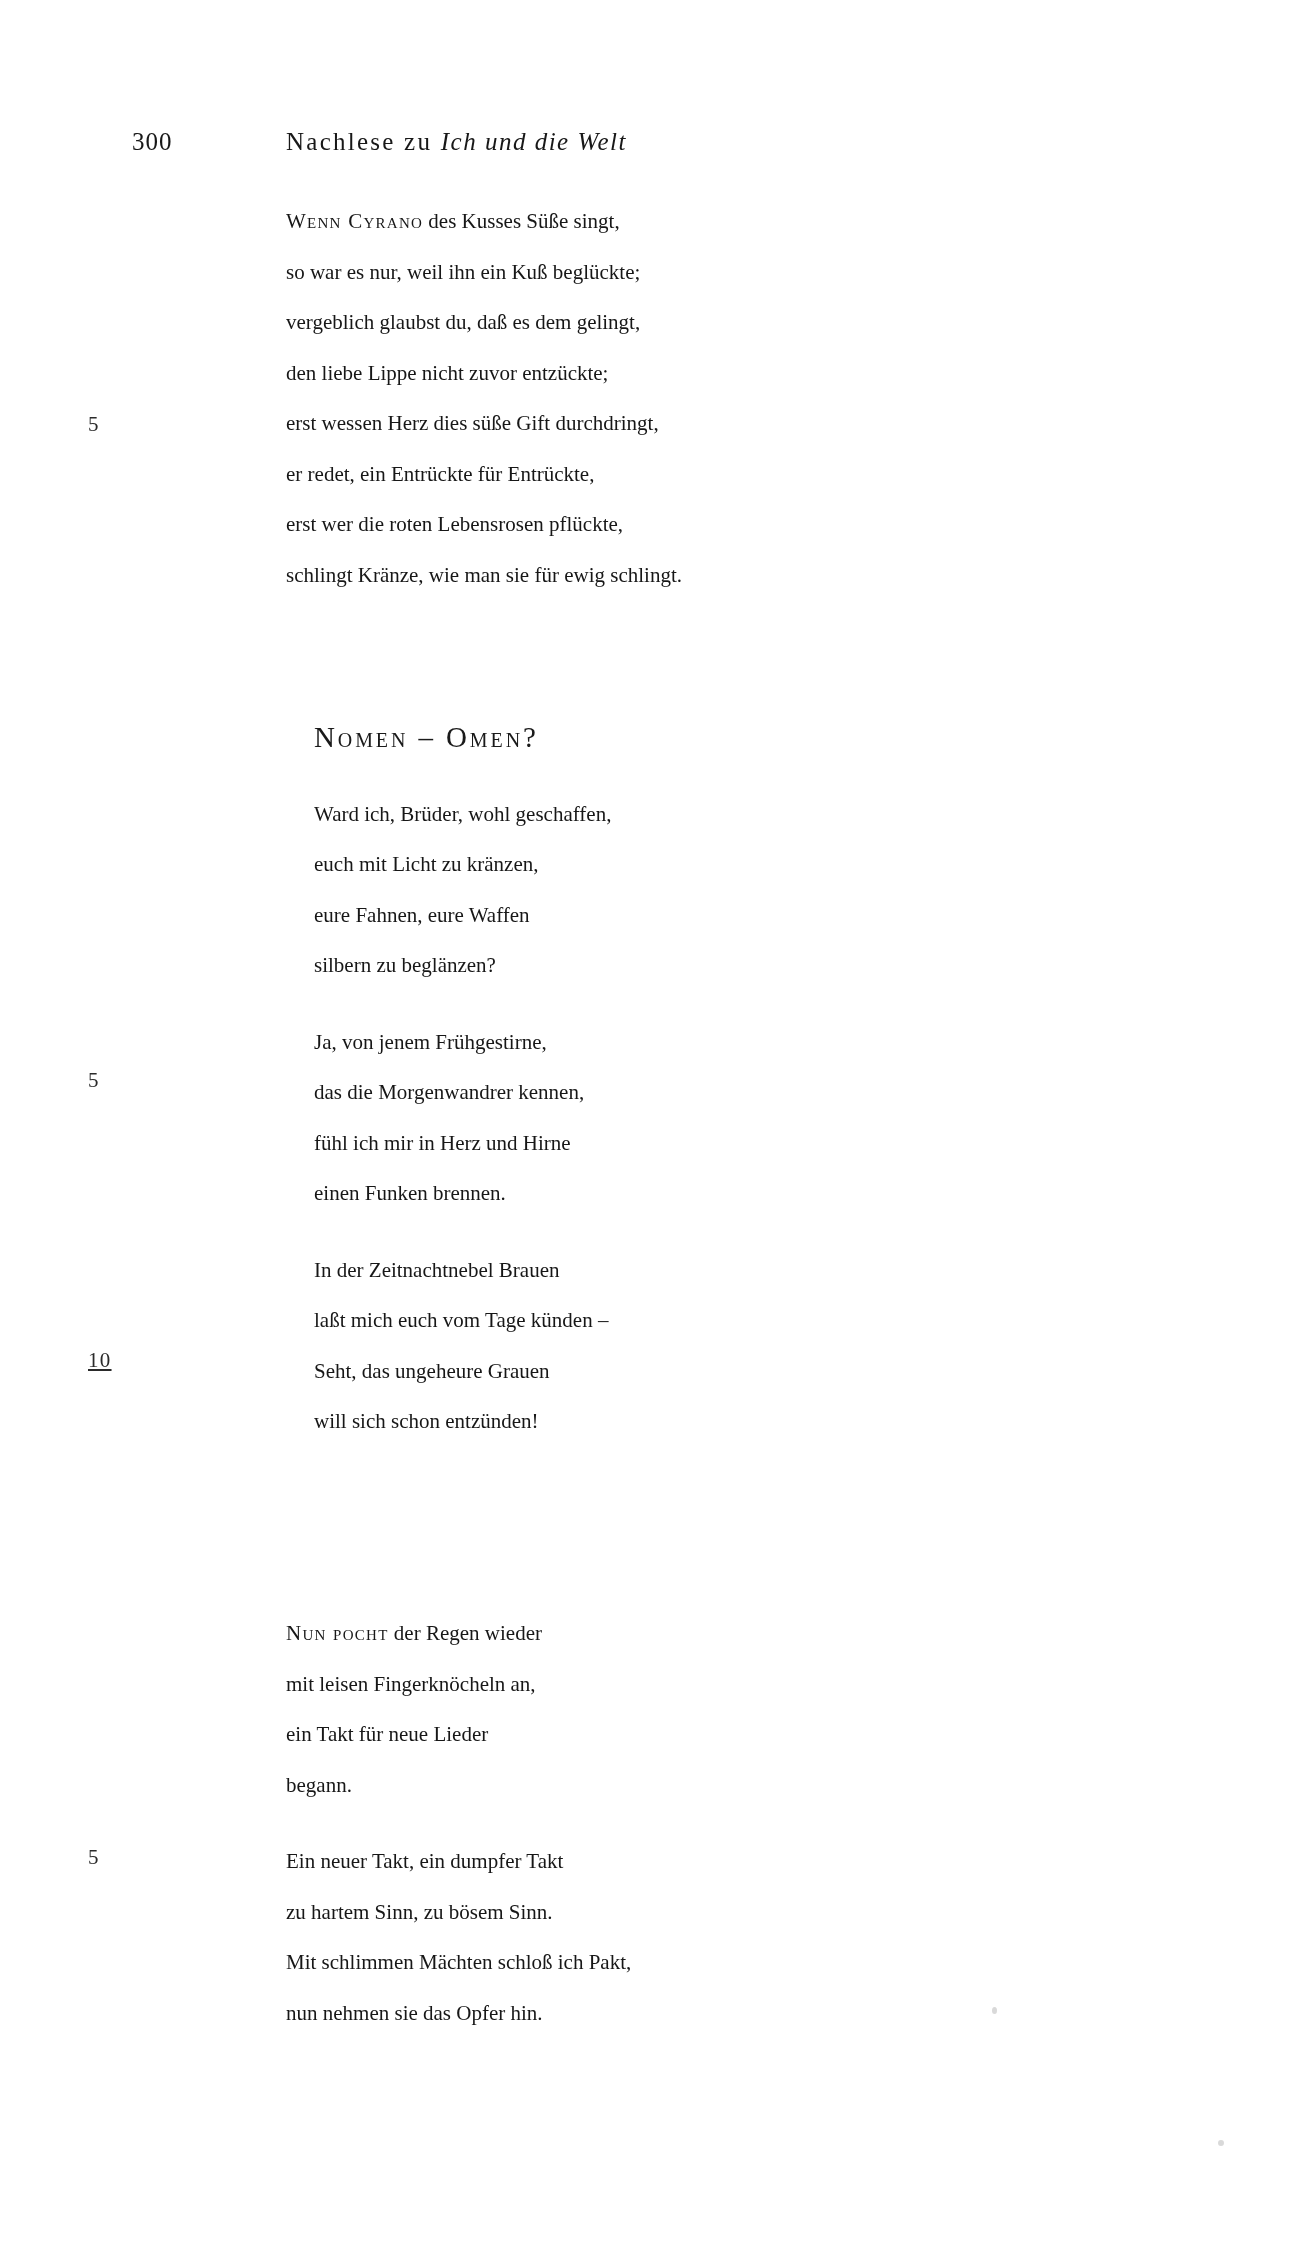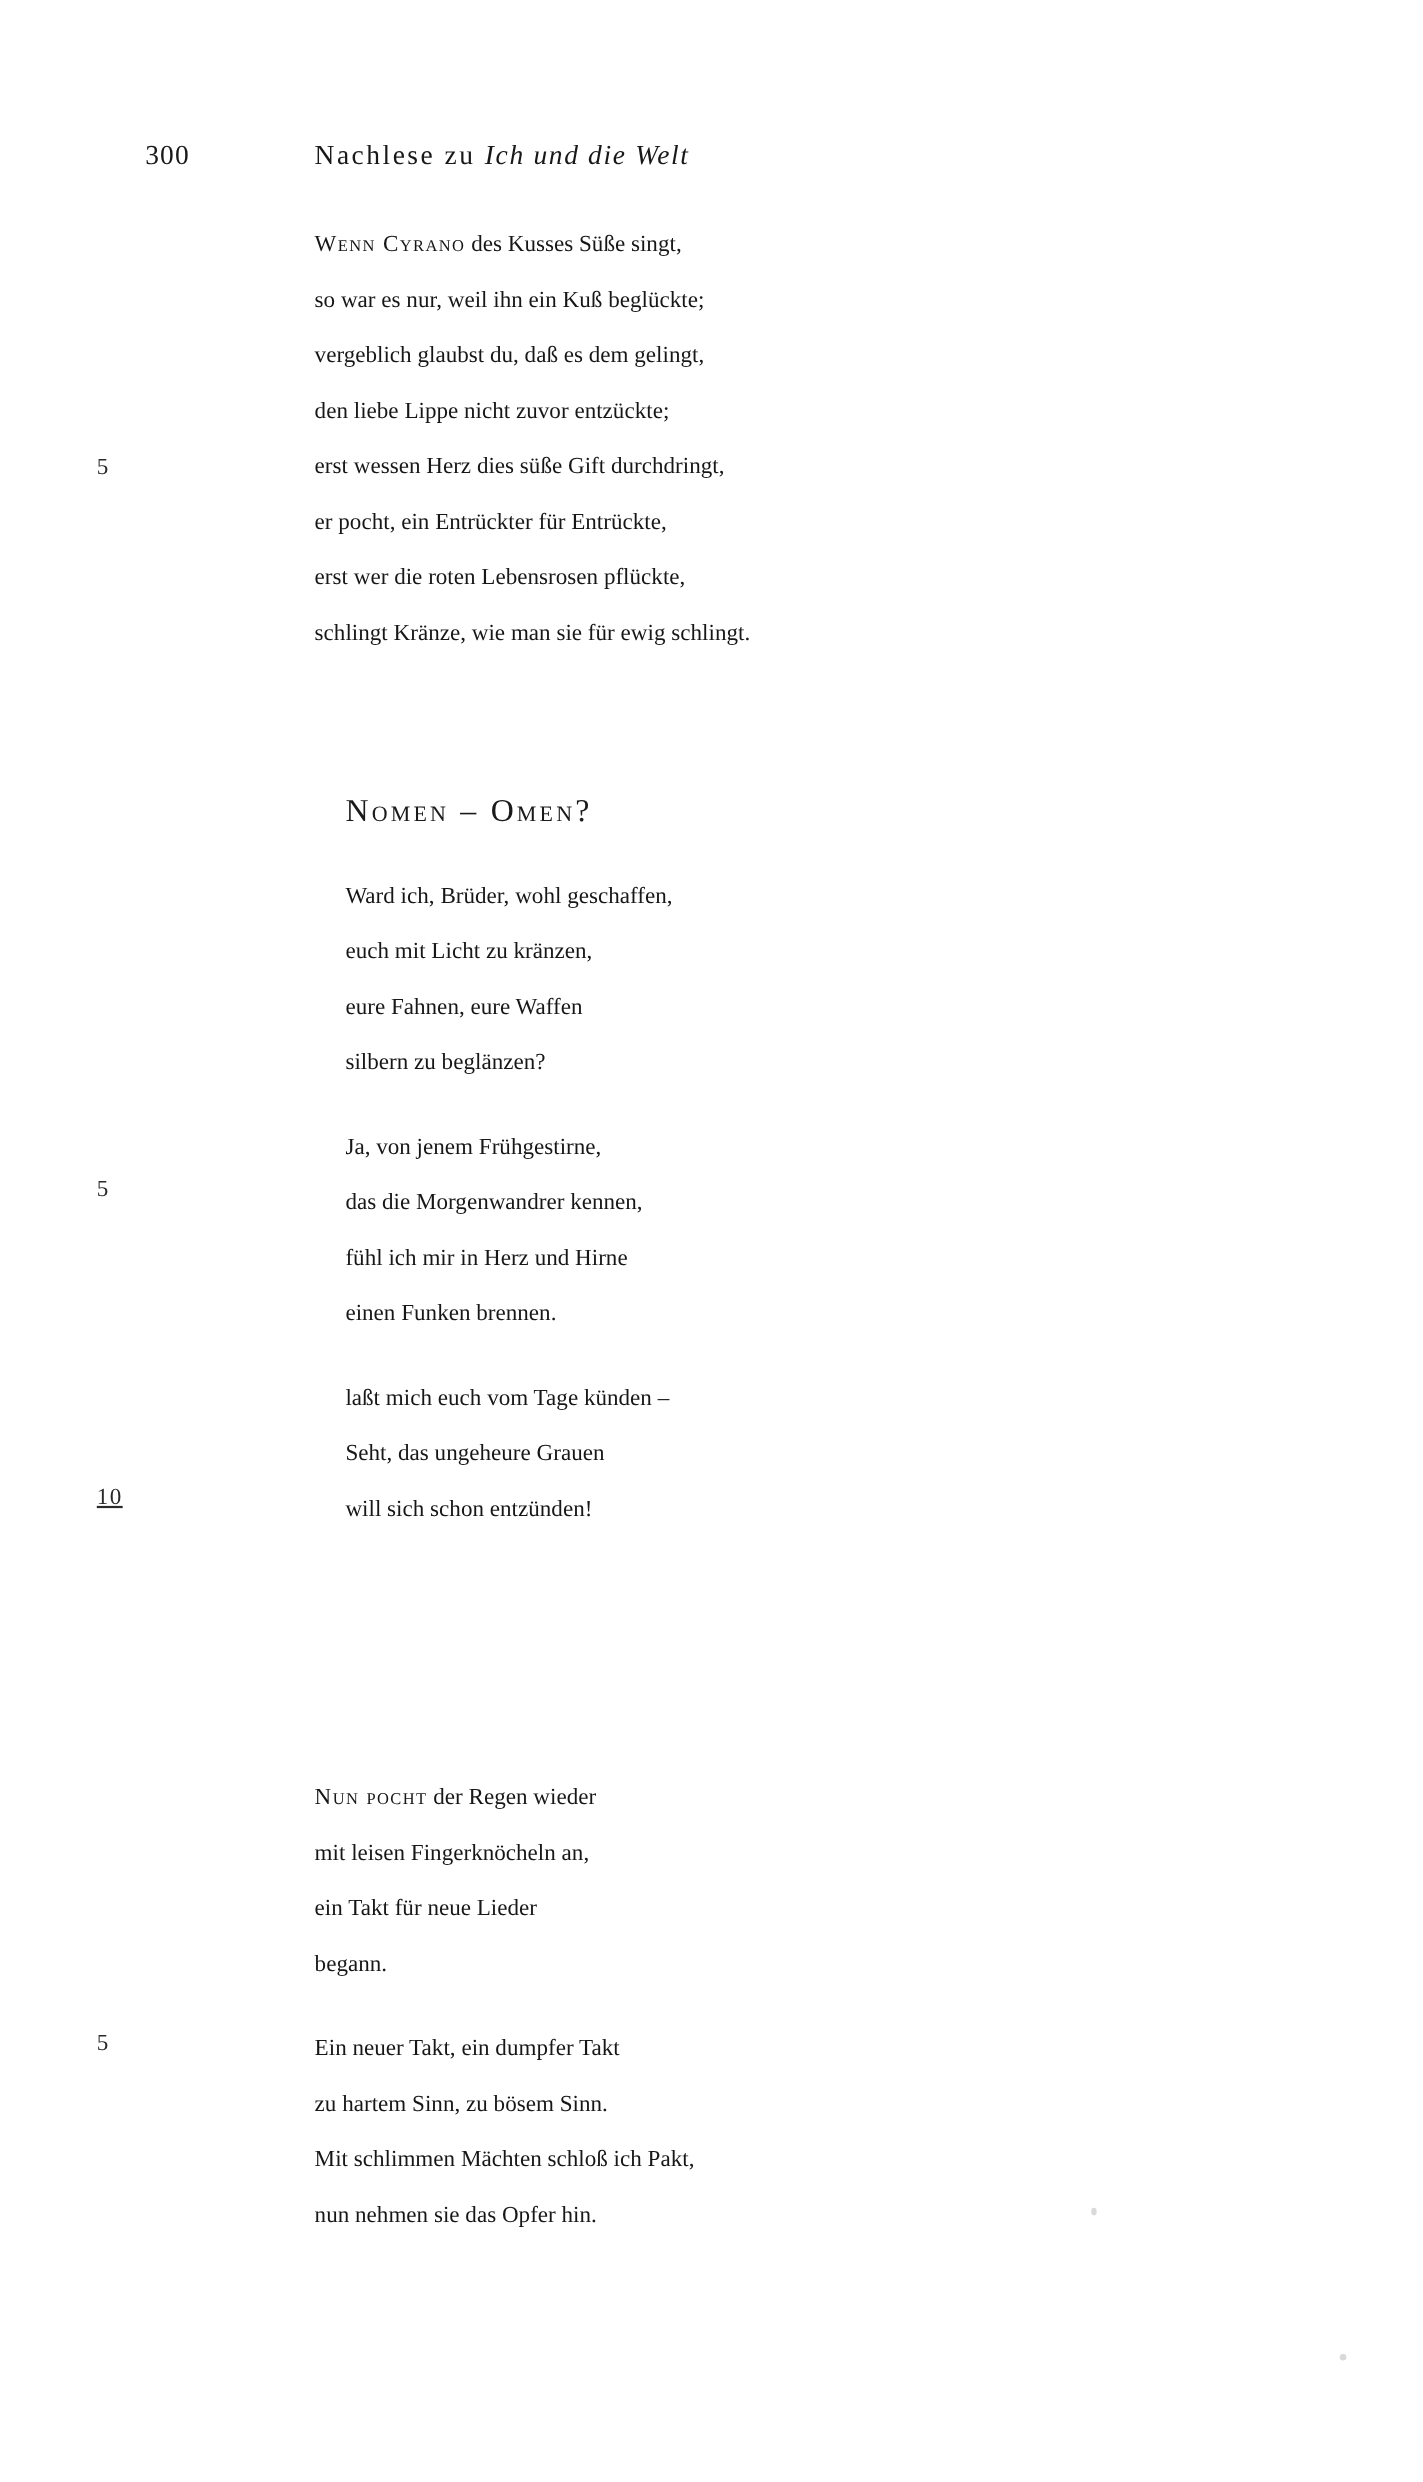--- a/index.html
+++ b/index.html
@@ -108,39 +108,40 @@
     <span class="folio">300</span>
     <span class="head-title"><span>Nachlese zu </span><span class="ital">Ich und die Welt</span></span>
   </div>
 
   <div class="body-block" style="top:196px;">
     <div class="line"><span class="smallcaps">Wenn Cyrano</span><span> des Kusses Süße singt,</span></div>
     <div class="line">so war es nur, weil ihn ein Kuß beglückte;</div>
     <div class="line">vergeblich glaubst du, daß es dem gelingt,</div>
     <div class="line">den liebe Lippe nicht zuvor entzückte;</div>
     <div class="line">erst wessen Herz dies süße Gift durchdringt,</div>
-    <div class="line">er pocht, ein Entrückter für Entrückte,</div>
+    <div class="line">er redet, ein Entrückte für Entrückte,</div>
     <div class="line">erst wer die roten Lebensrosen pflückte,</div>
     <div class="line">schlingt Kränze, wie man sie für ewig schlingt.</div>
   </div>
   <div class="linenum" style="top:412px;">5</div>
 
   <div class="body-block" style="top:712px;margin-left:28px;">
     <div class="poem-title">Nomen – Omen?</div>
     <div class="stanza-gap"></div>
     <div class="line">Ward ich, Brüder, wohl geschaffen,</div>
     <div class="line">euch mit Licht zu kränzen,</div>
     <div class="line">eure Fahnen, eure Waffen</div>
     <div class="line">silbern zu beglänzen?</div>
     <div class="stanza-gap"></div>
     <div class="line">Ja, von jenem Frühgestirne,</div>
     <div class="line">das die Morgenwandrer kennen,</div>
     <div class="line">fühl ich mir in Herz und Hirne</div>
     <div class="line">einen Funken brennen.</div>
     <div class="stanza-gap"></div>
+    <div class="line">In der Zeitnachtnebel Brauen</div>
     <div class="line">laßt mich euch vom Tage künden –</div>
     <div class="line">Seht, das ungeheure Grauen</div>
     <div class="line">will sich schon entzünden!</div>
   </div>
   <div class="linenum" style="top:1068px;">5</div>
   <div class="linenum" style="top:1348px;text-decoration:underline;">10</div>
 
   <div class="body-block" style="top:1608px;">
     <div class="line"><span class="smallcaps">Nun pocht</span><span> der Regen wieder</span></div>
     <div class="line">mit leisen Fingerknöcheln an,</div>

